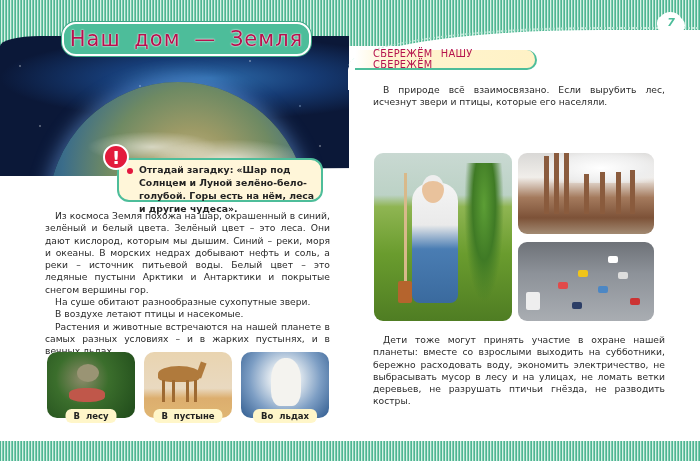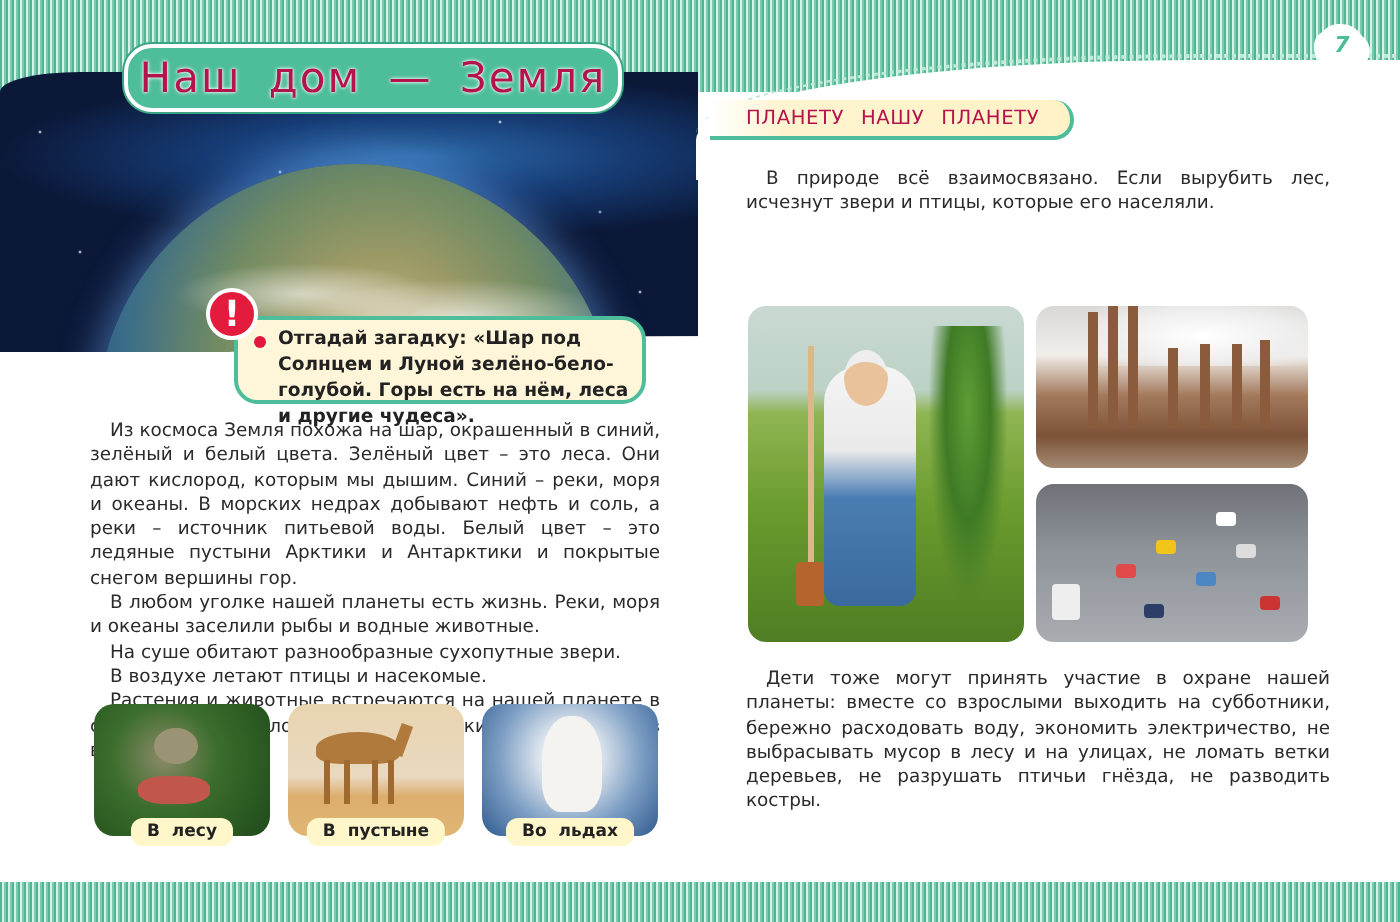--- a/index.html
+++ b/index.html
@@ -149,21 +149,20 @@
 <div class="riddle">
   <span class="riddle-bullet"></span>
   <span>Отгадай загадку: «Шар под Солнцем и Луной зелёно-бело-голубой. Горы есть на нём, леса и другие чудеса».</span>
 </div>
 <div class="alert-badge">
   <span>!</span>
 </div>
 
 <div class="left-text">
   <p class="para indent">Из космоса Земля похожа на шар, окрашенный в синий, зелёный и белый цвета. Зелёный цвет – это леса. Они дают кислород, которым мы дышим. Синий – реки, моря и океаны. В морских недрах добывают нефть и соль, а реки – источник питьевой воды. Белый цвет – это ледяные пустыни Арктики и Антарктики и покрытые снегом вершины гор.</p>
-  <p class="para indent">В любом уголке нашей планеты есть жизнь. Реки, моря и океаны заселили рыбы и водные животные.</p>
   <p class="para indent">На суше обитают разнообразные сухопутные звери.</p>
   <p class="para indent">В воздухе летают птицы и насекомые.</p>
   <p class="para indent">Растения и животные встречаются на нашей планете в самых разных условиях – и в жарких пустынях, и в вечных льдах.</p>
 </div>
 
 <div class="animals">
   <div class="animal" style="left:2px;">
     <div class="pic pic-forest">
       <div style="position:absolute;left:30px;top:12px;width:22px;height:18px;border-radius:50%;background:#9a9474;"></div>
       <div style="position:absolute;left:22px;top:36px;width:36px;height:14px;border-radius:40%;background:#c0574a;"></div>
@@ -183,21 +182,21 @@
   </div>
   <div class="animal" style="left:196px;">
     <div class="pic pic-ice">
       <div style="position:absolute;left:30px;top:6px;width:30px;height:48px;border-radius:45% 45% 30% 30%;background:#f4f3ef;"></div>
     </div>
     <span class="animal-label">Во льдах</span>
   </div>
 </div>
 
 <div class="section-head">
-  <span class="section-head-text">ПЛАНЕТУ НАШУ ПЛАНЕТУ</span>
+  <span class="section-head-text">СБЕРЕЖЁМ НАШУ СБЕРЕЖЁМ</span>
 </div>
 
 <div class="right-text-1">
   <p class="para indent">В природе всё взаимосвязано. Если вырубить лес, исчезнут звери и птицы, которые его населяли.</p>
 </div>
 
 <div class="photo photo-boy">
   <div class="tree"></div>
   <div class="boy-figure"></div>
   <div class="boy-head"></div>

